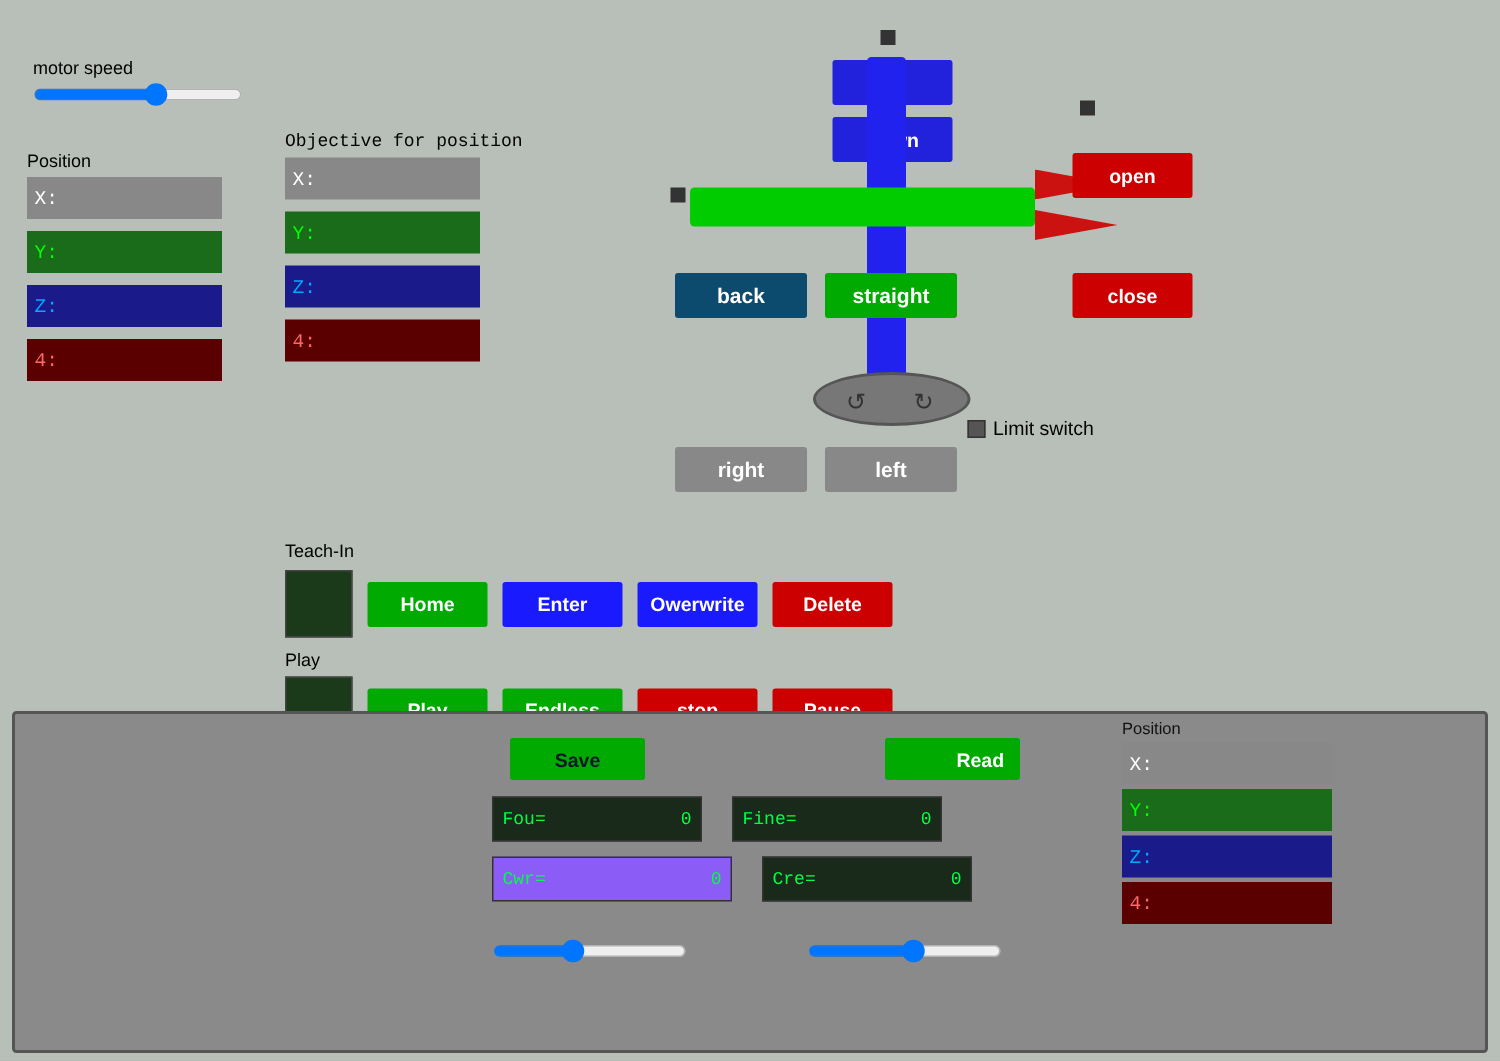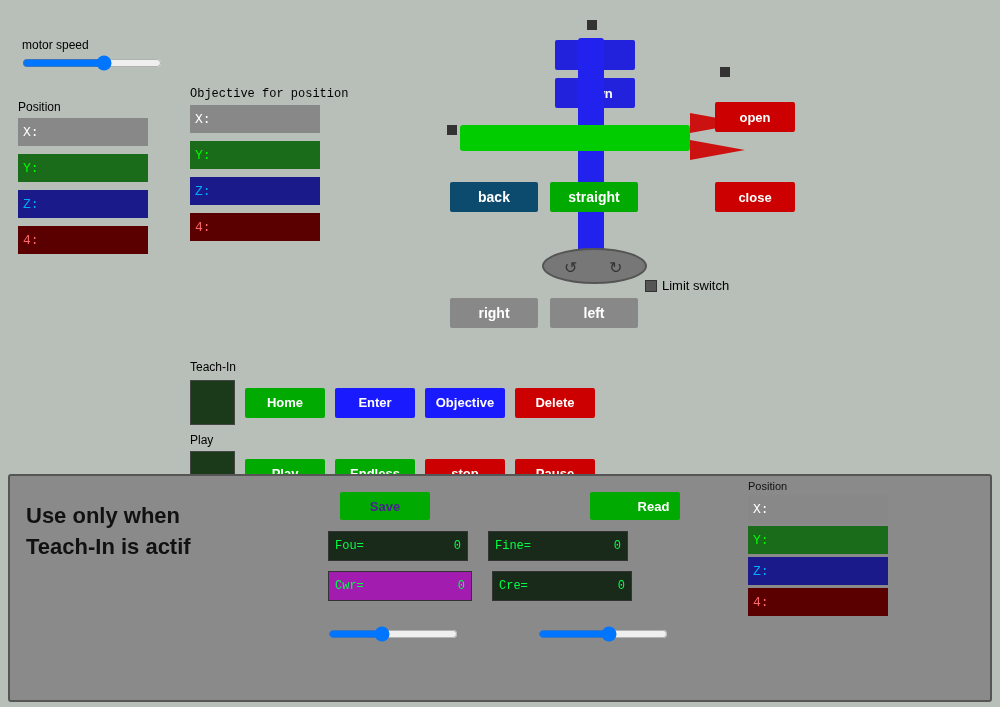--- a/index.html
+++ b/index.html
@@ -359,62 +359,58 @@
     <div style="position:absolute; top:47px; left:290px; width:10px; height:10px; background:#333;"></div>
     <div style="position:absolute; top:105px; left:17px; width:10px; height:10px; background:#333;"></div>
   </div>
 
   <div class="teachin-section">
     <div class="teachin-label">Teach-In</div>
     <div style="display:flex; align-items:center; gap:5px;">
       <div style="width:45px; height:45px; background:#1a3a1a; border:1px solid #444; margin-right:5px;"></div>
       <button class="btn btn-home">Home</button>
       <button class="btn btn-enter">Enter</button>
-      <button class="btn btn-overwrite">Objective</button>
+      <button class="btn btn-overwrite">Owerwrite</button>
       <button class="btn btn-delete">Delete</button>
     </div>
     <div class="play-label" style="margin-top:8px;">Play</div>
     <div style="display:flex; align-items:center; gap:5px;">
       <div style="width:45px; height:45px; background:#1a3a1a; border:1px solid #444; margin-right:5px;"></div>
       <button class="btn btn-play">Play</button>
       <button class="btn btn-endless">Endless</button>
       <button class="btn btn-stop">stop</button>
       <button class="btn btn-pause">Pause</button>
     </div>
   </div>
 
 
   <div style="position:absolute; bottom:5px; left:8px; right:8px; height:228px; background:#8a8a8a; border:2px solid #555; border-radius:3px;">
 
-    <div style="position:absolute; left:16px; top:25px; font-size:22px; font-weight:bold; color:#111; line-height:1.4;">
-      <span>Use only when</span><br>
-      <span>Teach-In is actif</span>
-    </div>
-
-    <button class="btn bottom-save-btn" style="position:absolute; top:16px; left:330px; width:90px; height:28px; background:#00aa00; color:#4c1d95;">Save</button>
+
+    <button class="btn bottom-save-btn" style="position:absolute; top:16px; left:330px; width:90px; height:28px; background:#00aa00; color:#0f172a;">Save</button>
 
     <button class="btn bottom-read-btn" style="position:absolute; top:16px; left:580px; width:90px; height:28px; background:#00aa00; color:#fff;">Read</button>
 
     <div style="position:absolute; top:55px; left:318px; display:flex; gap:20px;align-items:flex-end;">
       <div style="display:flex; align-items:center; gap:0;">
         <div style="background:#1a2a1a; color:#00ff44; font-family:'Courier New',monospace; font-size:12px; padding:2px 6px; border:1px solid #333; height:30px; display:flex; align-items:center; width:140px;">
           <span>Fou=</span>
           <span style="margin-left:auto;">0</span>
         </div>
       </div>
       <div style="display:flex; align-items:center;">
         <div style="background:#1a2a1a; color:#00ff44; font-family:'Courier New',monospace; font-size:12px; padding:2px 6px; border:1px solid #333; height:30px; display:flex; align-items:center; width:140px;">
           <span>Fine=</span>
           <span style="margin-left:auto;">0</span>
         </div>
       </div>
     </div>
 
     <div style="position:absolute; top:95px; left:318px; display:flex; gap:20px;">
-      <div style="background:#a21caf; color:#00ff44; font-family:'Courier New',monospace; font-size:12px; padding:2px 6px; border:1px solid #333; height:30px; display:flex; align-items:center; width:144px;">
+      <div style="background:#8b5cf6; color:#00ff44; font-family:'Courier New',monospace; font-size:12px; padding:2px 6px; border:1px solid #333; height:30px; display:flex; align-items:center; width:160px;">
         <span>Cwr=</span>
         <span style="margin-left:auto;">0</span>
       </div>
       <div style="background:#1a2a1a; color:#00ff44; font-family:'Courier New',monospace; font-size:12px; padding:2px 6px; border:1px solid #333; height:30px; display:flex; align-items:center; width:140px;">
         <span>Cre=</span>
         <span style="margin-left:auto;">0</span>
       </div>
     </div>
 
     <div style="position:absolute; top:150px; left:318px; display:flex; gap:80px;">

